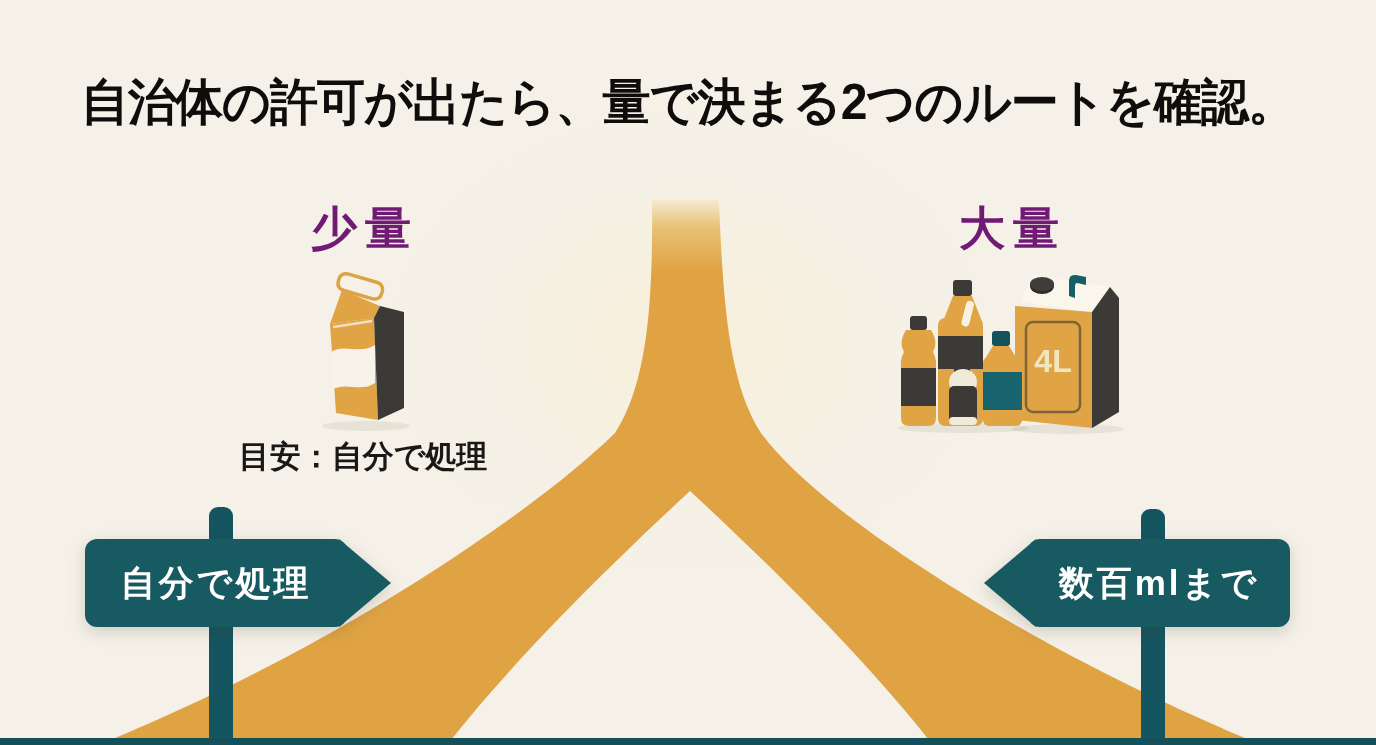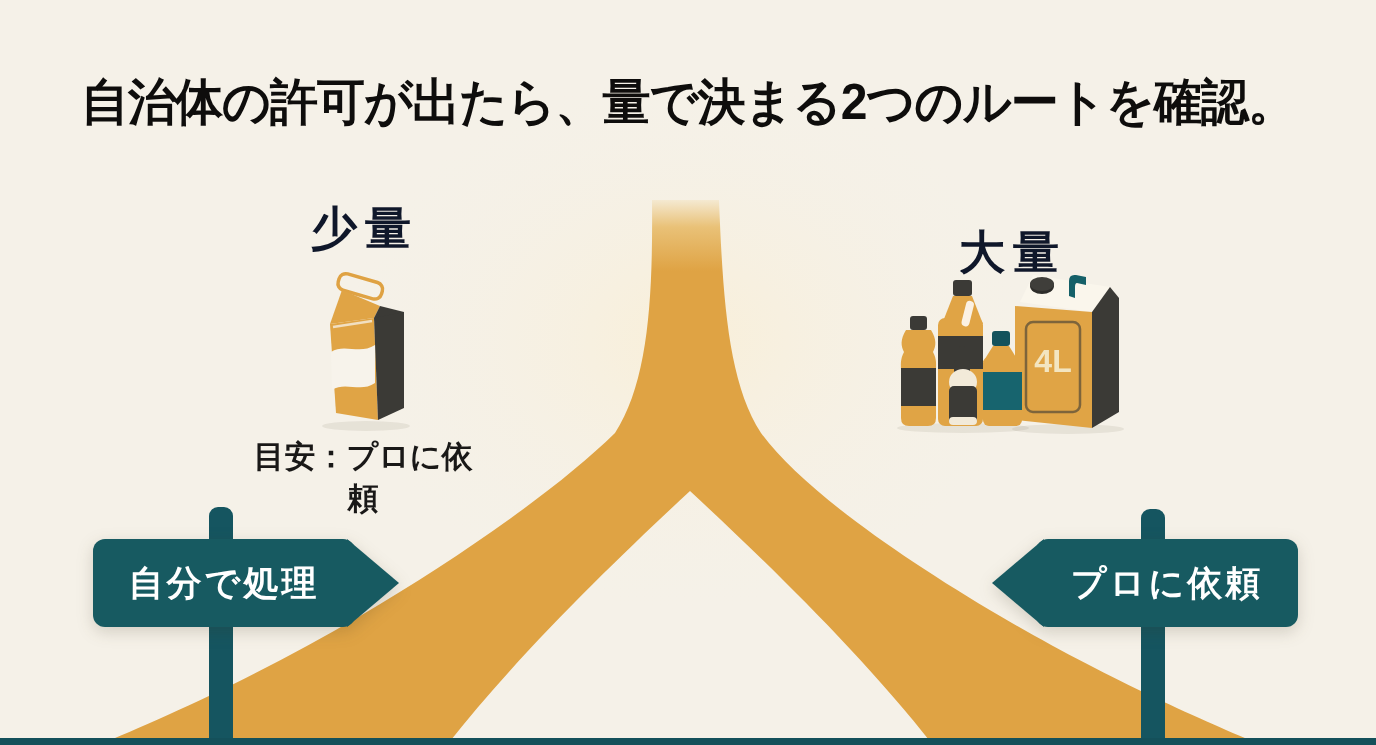--- a/index.html
+++ b/index.html
@@ -18,45 +18,45 @@
     text-align:center;
     font-size:48px; font-weight:900; letter-spacing:-1px;
     color:#0e0d0c; z-index:6;
     transform:scaleY(1.04);
   }
 
   .qty-label {
     position:absolute; top:198px; text-align:center;
     font-family:"Liberation Serif", serif;
     font-size:46px; font-weight:600; letter-spacing:8px;
-    color:#0f172a; z-index:6;
+    color:#701a75; z-index:6;
   }
   .qty-label.small { left:280px; width:170px; }
-  .qty-label.large { left:928px; width:170px;margin-top:24px; }
+  .qty-label.large { left:928px; width:170px; }
 
   .guideline {
     position:absolute; top:436px; text-align:center;
     font-size:31px; font-weight:700; letter-spacing:0px;
     color:#191817; z-index:6;
   }
   .guideline.small { left:238px; width:250px; }
   .guideline.large { left:888px; width:240px; }
 
   .illus { position:absolute; z-index:5; }
   .illus.carton  { left:316px; top:262px; }
   .illus.bottles { left:893px; top:260px; }
 
   .post {
     position:absolute; width:24px; background:#155560;
     border-radius:9px 9px 0 0; z-index:7;
   }
   .post.left  { left:209px;  top:507px; height:238px; }
   .post.right { left:1141px; top:509px; height:236px; }
 
-  .sign { position:absolute; height:109px; z-index:8; filter:drop-shadow(0 5px 8px rgba(60,50,30,0.18));margin-left:8px; }
+  .sign { position:absolute; height:109px; z-index:8; filter:drop-shadow(0 5px 8px rgba(60,50,30,0.18)); }
   .sign.left  { left:85px;  top:539px; width:306px; }
   .sign.right { left:984px; top:539px; width:306px; }
   .sign-plate {
     position:absolute; top:0; height:88px; width:262px;
     background:#175a61; border-radius:12px;
     display:flex; align-items:center; justify-content:center;
   }
   .sign.left  .sign-plate { left:0; }
   .sign.right .sign-plate { left:44px; }
   .sign-tip {
@@ -115,21 +115,21 @@
     <ellipse cx="50" cy="164" rx="44" ry="5" fill="rgba(70,55,25,0.08)"></ellipse>
     <rect x="25" y="10" width="45" height="17" rx="7" fill="none" stroke="#dfa243" stroke-width="3.5" transform="rotate(16 25 10)"></rect>
     <polygon points="14,62 26,28 64,44 58,56" fill="#e0a445"></polygon>
     <polygon points="58,56 64,44 88,50 88,56" fill="#3b3a36"></polygon>
     <polygon points="14,62 58,56 62,158 20,151" fill="#e0a445"></polygon>
     <polygon points="58,56 88,50 88,146 62,158" fill="#3b3a36"></polygon>
     <path d="M15,90 C28,81 44,93 59,83 L59,121 C45,131 29,119 16,128 Z" fill="#f7f3eb"></path>
     <line x1="17" y1="65" x2="56" y2="59" stroke="#f7f3eb" stroke-width="2.5" opacity="0.75"></line>
   </svg>
 
-  <div class="guideline small">目安：プロに依頼</div>
+  <div class="guideline small">目安：自分で処理</div>
 
   <div class="qty-label large">大量</div>
 
   <svg class="illus bottles" width="234" height="174" viewBox="0 0 234 174">
     <ellipse cx="70" cy="168" rx="66" ry="5" fill="rgba(70,55,25,0.08)"></ellipse>
     <ellipse cx="175" cy="169" rx="56" ry="5" fill="rgba(70,55,25,0.08)"></ellipse>
 
     <g>
       <polygon points="127,42 140,15 217,27 199,52" fill="#faf6ec"></polygon>
       <polygon points="199,52 217,27 226,38 226,152 199,168" fill="#3b3a36"></polygon>
@@ -177,19 +177,19 @@
 
   <div class="sign left">
     <div class="sign-plate">
       <span class="sign-text">自分で処理</span>
     </div>
     <div class="sign-tip"></div>
   </div>
 
   <div class="sign right">
     <div class="sign-plate">
-      <span class="sign-text">プロに依頼</span>
+      <span class="sign-text">数百mlまで</span>
     </div>
     <div class="sign-tip"></div>
   </div>
 
   <div class="bottom-bar"></div>
 </div>
 
 </body></html>

